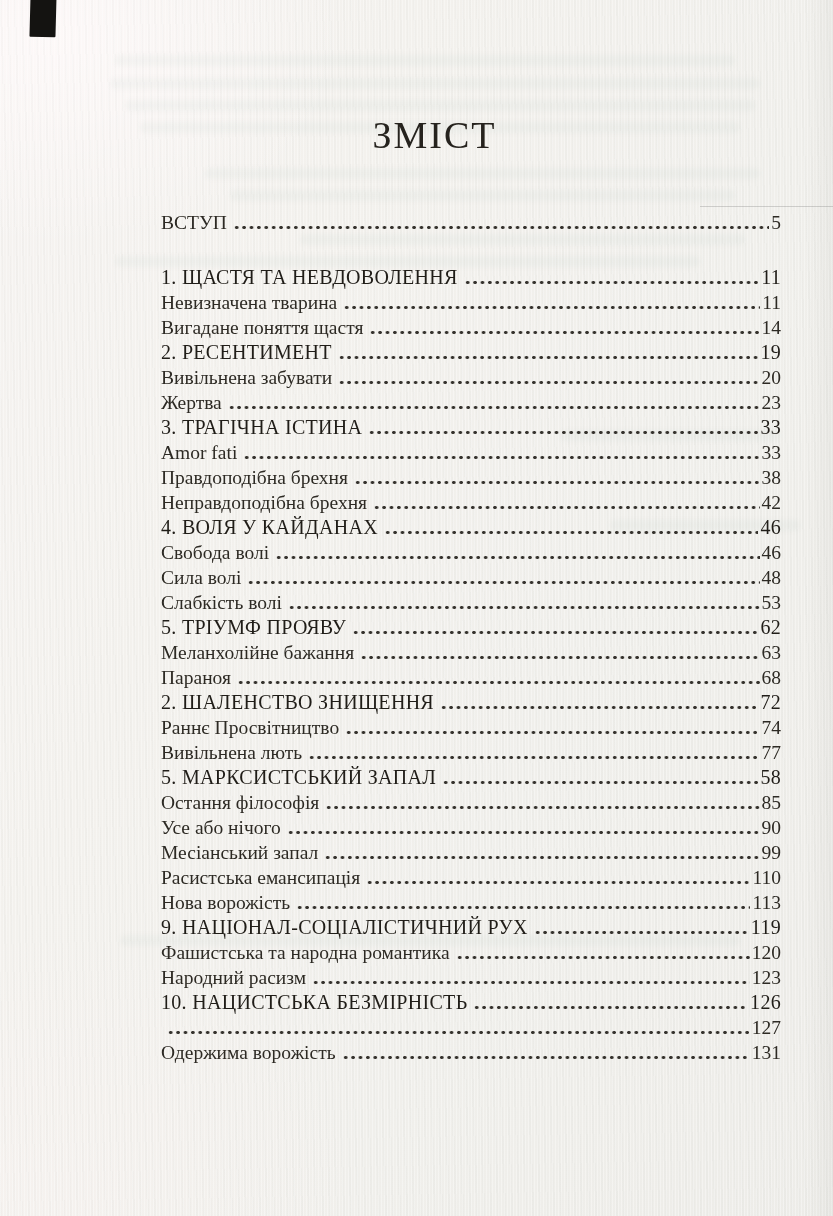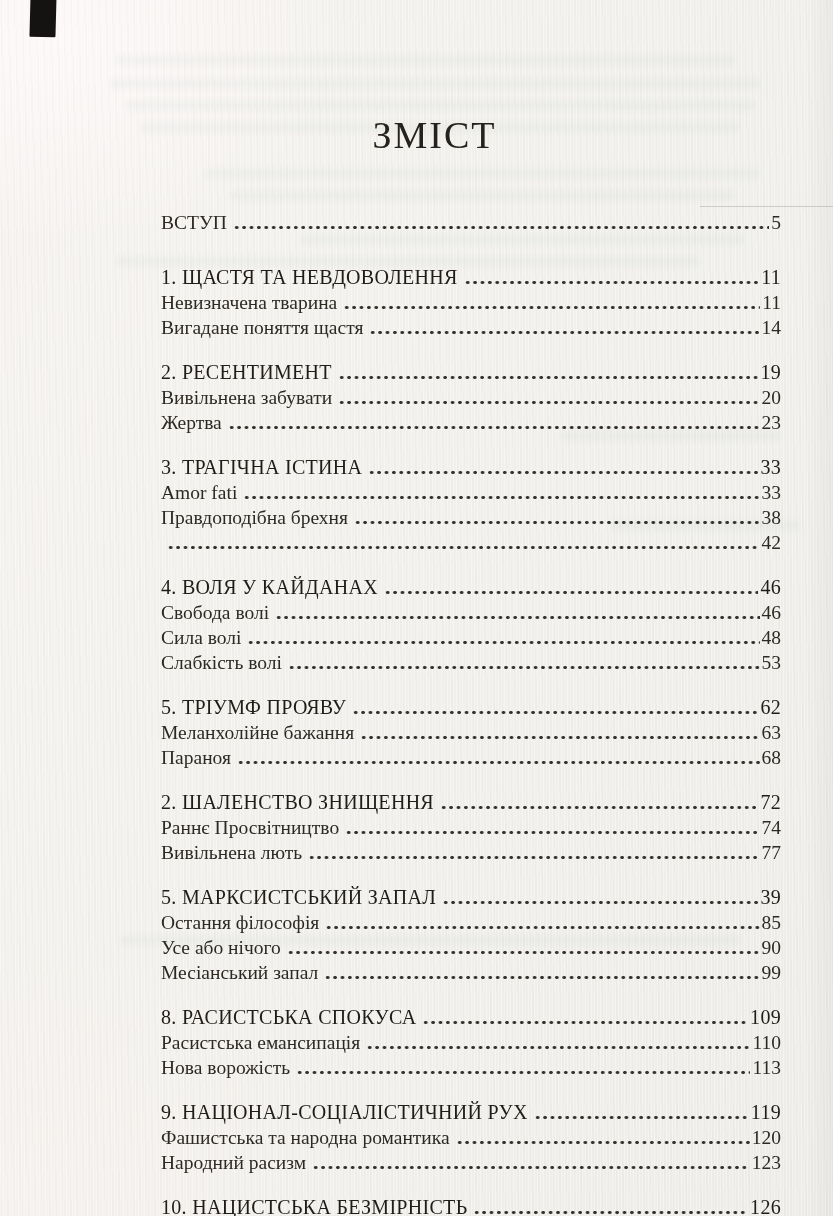--- a/index.html
+++ b/index.html
@@ -57,21 +57,21 @@
   }
   .row .lbl { flex: 0 0 auto; }
   .row .pg  { flex: 0 0 auto; }
   .row.heading { font-weight: 400; color: #201d18; letter-spacing: .3px; font-size: 20px; }
   .leader {
     flex: 1 1 auto; margin: 0 2px 0 6px;
     background-image: radial-gradient(circle, #35322d 1.5px, rgba(0,0,0,0) 1.9px);
     background-size: 7.4px 5px; background-repeat: repeat-x;
     background-position: left calc(100% - 5px);
   }
-  .group { margin-top: 20px; }
+  .group { margin-top: 0; }
   #sections > .group:first-child { margin-top: 30px; }
 </style>
 </head>
 <body>
 
 <div class="page">
   <div class="texture"></div>
 
   <div class="bleed" style="top:55px;  left:115px; width:620px;"></div>
   <div class="bleed" style="top:78px;  left:110px; width:650px;"></div>
@@ -142,20 +142,21 @@
             <span class="lbl">Amor fati</span>
             <span class="leader"></span>
             <span class="pg">33</span>
           </div>
           <div class="row sub">
             <span class="lbl">Правдоподібна брехня</span>
             <span class="leader"></span>
             <span class="pg">38</span>
           </div>
           <div class="row sub">
+            <span class="lbl">Неправдоподібна брехня</span>
             <span class="leader"></span>
             <span class="pg">42</span>
           </div>
         </div>
         <div class="group">
           <div class="row heading">
             <span class="lbl">4. ВОЛЯ У КАЙДАНАХ</span>
             <span class="leader"></span>
             <span class="pg">46</span>
           </div>
@@ -206,44 +207,39 @@
           <div class="row sub">
             <span class="lbl">Вивільнена лють</span>
             <span class="leader"></span>
             <span class="pg">77</span>
           </div>
         </div>
         <div class="group">
           <div class="row heading">
             <span class="lbl">5. МАРКСИСТСЬКИЙ ЗАПАЛ</span>
             <span class="leader"></span>
-            <span class="pg">39</span>
+            <span class="pg">58</span>
           </div>
           <div class="row sub">
             <span class="lbl">Остання філософія</span>
             <span class="leader"></span>
             <span class="pg">85</span>
           </div>
           <div class="row sub">
             <span class="lbl">Усе або нічого</span>
             <span class="leader"></span>
             <span class="pg">90</span>
           </div>
           <div class="row sub">
             <span class="lbl">Месіанський запал</span>
             <span class="leader"></span>
             <span class="pg">99</span>
           </div>
         </div>
         <div class="group">
-          <div class="row heading">
-            <span class="lbl">8. РАСИСТСЬКА СПОКУСА</span>
-            <span class="leader"></span>
-            <span class="pg">109</span>
-          </div>
           <div class="row sub">
             <span class="lbl">Расистська емансипація</span>
             <span class="leader"></span>
             <span class="pg">110</span>
           </div>
           <div class="row sub">
             <span class="lbl">Нова ворожість</span>
             <span class="leader"></span>
             <span class="pg">113</span>
           </div>

